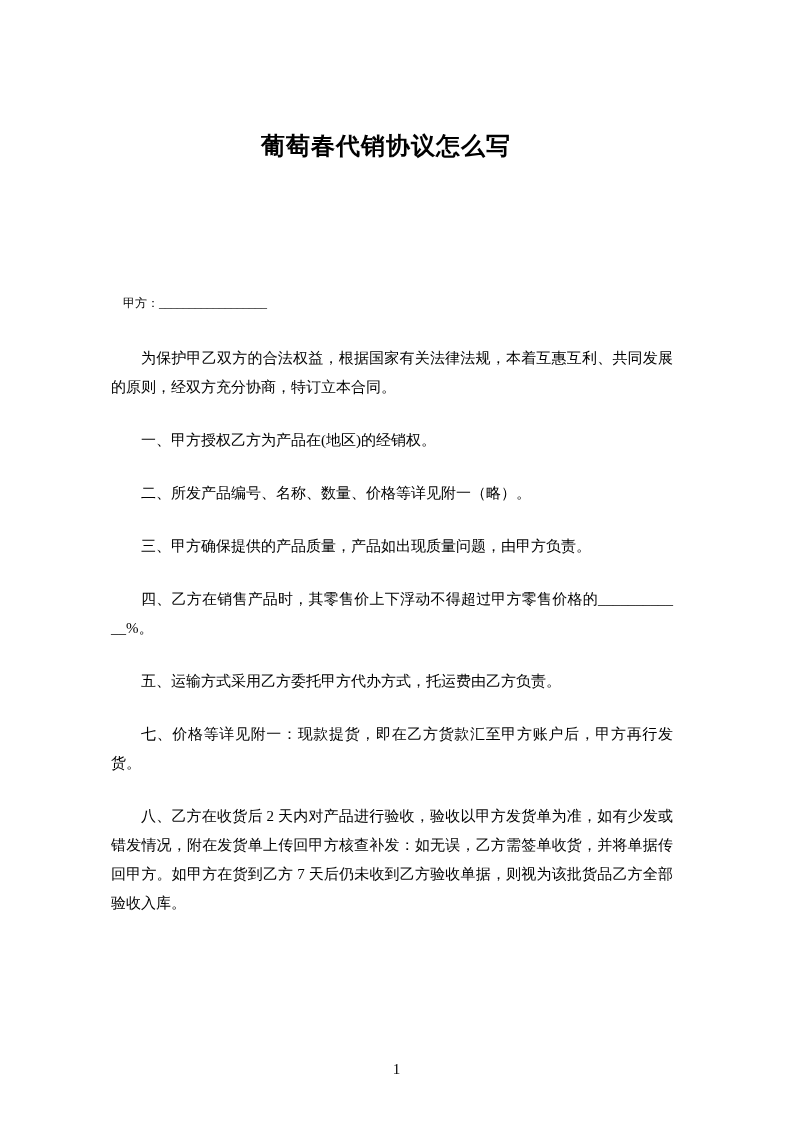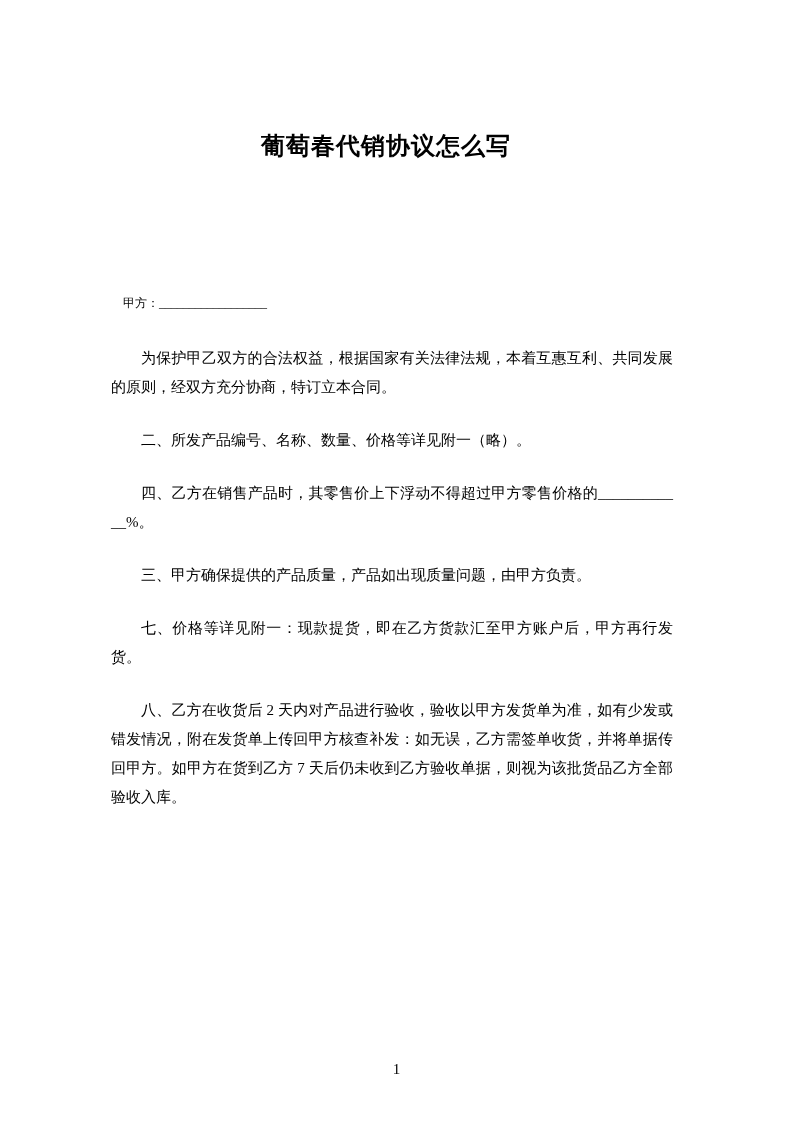--- a/index.html
+++ b/index.html
@@ -63,27 +63,29 @@
 <div class="page">
   <div class="content">
 
     <h1 class="doc-title">葡萄春代销协议怎么写</h1>
 
     <p class="field-line"><span>甲方：</span><span class="blank">__________________</span></p>
 
 
     <p class="doc-par">为保护甲乙双方的合法权益，根据国家有关法律法规，本着互惠互利、共同发展的原则，经双方充分协商，特订立本合同。</p>
 
+    <p class="doc-par">一、甲方授权乙方为产品在(地区)的经销权。</p>
 
     <p class="doc-par">二、所发产品编号、名称、数量、价格等详见附一（略）。</p>
 
+    <p class="doc-par">三、甲方确保提供的产品质量，产品如出现质量问题，由甲方负责。</p>
+
     <p class="doc-par">四、乙方在销售产品时，其零售价上下浮动不得超过甲方零售价格的____________%。</p>
 
-    <p class="doc-par">三、甲方确保提供的产品质量，产品如出现质量问题，由甲方负责。</p>
-
+    <p class="doc-par">五、运输方式采用乙方委托甲方代办方式，托运费由乙方负责。</p>
 
 
     <p class="doc-par">七、价格等详见附一：现款提货，即在乙方货款汇至甲方账户后，甲方再行发货。</p>
 
     <p class="doc-par">八、乙方在收货后 2 天内对产品进行验收，验收以甲方发货单为准，如有少发或错发情况，附在发货单上传回甲方核查补发：如无误，乙方需签单收货，并将单据传回甲方。如甲方在货到乙方 7 天后仍未收到乙方验收单据，则视为该批货品乙方全部验收入库。</p>
 
   </div>
 
   <div class="page-number">1</div>
 </div>

